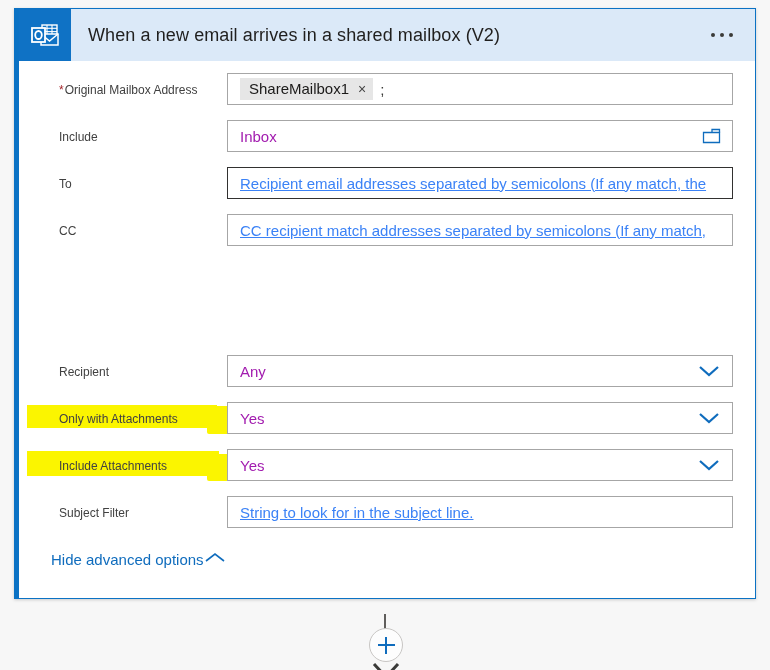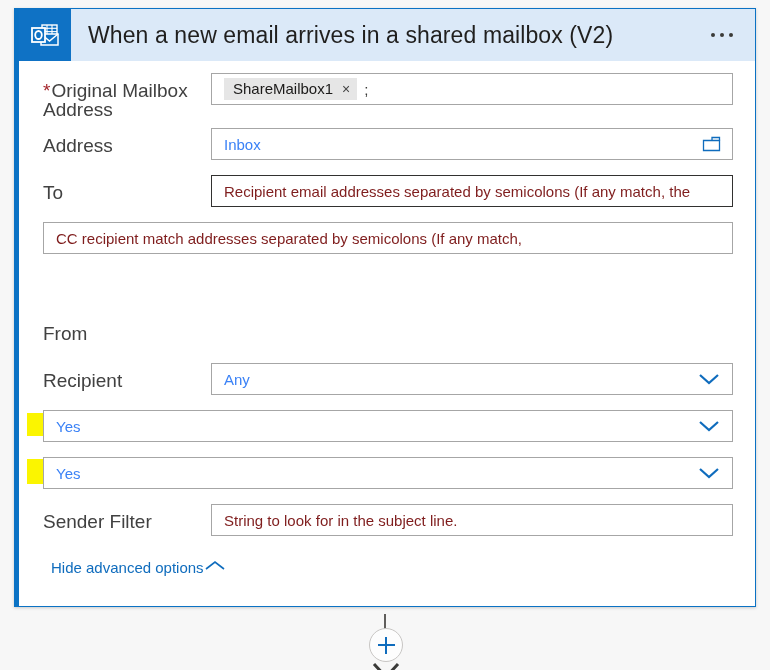--- a/index.html
+++ b/index.html
@@ -41,21 +41,21 @@
     height: 52px;
     background: #0f72c5;
     flex: 0 0 52px;
     display: flex;
     align-items: center;
     justify-content: center;
   }
   .app-icon svg { display:block; }
   .card-title {
     flex: 1 1 auto;
-    font-size: 23px;
+    font-size: 18px;
     color: #201f1e;
     padding-left: 17px;
     letter-spacing: .1px;
     white-space: nowrap;
   }
   .ellipsis-btn {
     flex: 0 0 auto;
     padding: 0 22px 0 10px;
     display: flex;
     gap: 5px;
@@ -77,26 +77,27 @@
   .form-row {
     display: flex;
     align-items: flex-start;
     padding: 0 22px 0 24px;
     min-height: 38px;
     position: relative;
   }
   .row-label {
     width: 168px;
     flex: 0 0 168px;
-    font-size: 19px;
+    font-size: 12px;
     color: #414141;
     line-height: 19px;
     padding-top: 8px;
     position: relative;
     z-index: 2;
+    margin-left: 16px;
   }
   .row-label .req {
     color: #a4262c;
     margin-right: 1px;
   }
   .row-control {
     flex: 1 1 auto;
     position: relative;
   }
 
@@ -109,26 +110,27 @@
     align-items: center;
     padding: 0 10px 0 12px;
     font-size: 15px;
     color: #1b1a19;
     overflow: hidden;
     white-space: nowrap;
     position: relative;
   }
   .field.focused { border-color: #323130; }
   .field .placeholder {
-    color: #7f1d1d;
+    color: #3b82f6;
     font-size: 15px;
     white-space: nowrap;
+    text-decoration: underline;
   }
   .field .value {
-    color: #3b82f6;
+    color: #a21caf;
     font-size: 15px;
     position: relative;
     z-index: 2;
   }
 
   
   .token {
     display: inline-flex;
     align-items: center;
     background: #e6e6e6;
@@ -264,21 +266,21 @@
             <span>ShareMailbox1</span>
             <span class="token-x">×</span>
           </span>
           <span class="token-sep">;</span>
         </div>
       </div>
     </div>
     <div class="row-gap"></div>
 
     <div class="form-row">
-      <div class="row-label">Address</div>
+      <div class="row-label">Include</div>
       <div class="row-control">
         <div class="field">
           <span class="value">Inbox</span>
           <span class="field-icon">
             <svg width="19" height="16" viewBox="0 0 19 16">
               <path d="M1.5 4.5 L1.5 14.5 L17.5 14.5 L17.5 4.5 Z" fill="none" stroke="#0f6cbd" stroke-width="1.3"></path>
               <path d="M10 4.5 L10 1.5 L17.5 1.5 L17.5 4.5" fill="none" stroke="#0f6cbd" stroke-width="1.3"></path>
             </svg>
           </span>
         </div>
@@ -290,34 +292,34 @@
       <div class="row-label">To</div>
       <div class="row-control">
         <div class="field focused">
           <span class="placeholder">Recipient email addresses separated by semicolons (If any match, the</span>
         </div>
       </div>
     </div>
     <div class="row-gap"></div>
 
     <div class="form-row">
+      <div class="row-label">CC</div>
       <div class="row-control">
         <div class="field">
           <span class="placeholder">CC recipient match addresses separated by semicolons (If any match,</span>
         </div>
       </div>
     </div>
     <div class="row-gap"></div>
 
     <div class="form-row">
     </div>
     <div class="row-gap"></div>
 
     <div class="form-row">
-      <div class="row-label">From</div>
     </div>
     <div class="row-gap"></div>
 
     <div class="form-row">
       <div class="row-label">Recipient</div>
       <div class="row-control">
         <div class="field">
           <span class="value">Any</span>
           <span class="field-icon">
             <svg width="24" height="14" viewBox="0 0 24 14">
@@ -325,51 +327,53 @@
             </svg>
           </span>
         </div>
       </div>
     </div>
     <div class="row-gap"></div>
 
     <div class="form-row">
       <div class="hl" style="left:8px; top:3px; width:190px; height:23px;"></div>
       <div class="hl" style="left:188px; top:4px; width:59px; height:28px; border-radius:2px;"></div>
+      <div class="row-label">Only with Attachments</div>
       <div class="row-control">
         <div class="field">
           <span class="value">Yes</span>
           <span class="field-icon">
             <svg width="24" height="14" viewBox="0 0 24 14">
               <path d="M3 3 L12 11 L21 3" fill="none" stroke="#0f6cbd" stroke-width="2.2"></path>
             </svg>
           </span>
         </div>
       </div>
     </div>
     <div class="row-gap"></div>
 
     <div class="form-row">
       <div class="hl" style="left:8px; top:2px; width:192px; height:25px;"></div>
       <div class="hl" style="left:188px; top:5px; width:59px; height:27px; border-radius:2px;"></div>
+      <div class="row-label">Include Attachments</div>
       <div class="row-control">
         <div class="field">
           <span class="value">Yes</span>
           <span class="field-icon">
             <svg width="24" height="14" viewBox="0 0 24 14">
               <path d="M3 3 L12 11 L21 3" fill="none" stroke="#0f6cbd" stroke-width="2.2"></path>
             </svg>
           </span>
         </div>
       </div>
     </div>
     <div class="row-gap"></div>
 
     <div class="form-row">
-      <div class="row-label">Sender Filter</div>
+      <div class="row-label">Subject Filter</div>
       <div class="row-control">
         <div class="field">
           <span class="placeholder">String to look for in the subject line.</span>
         </div>
       </div>
     </div>
 
     <div class="adv-link-row">
       <span class="adv-link">Hide advanced options</span>
       <span>

